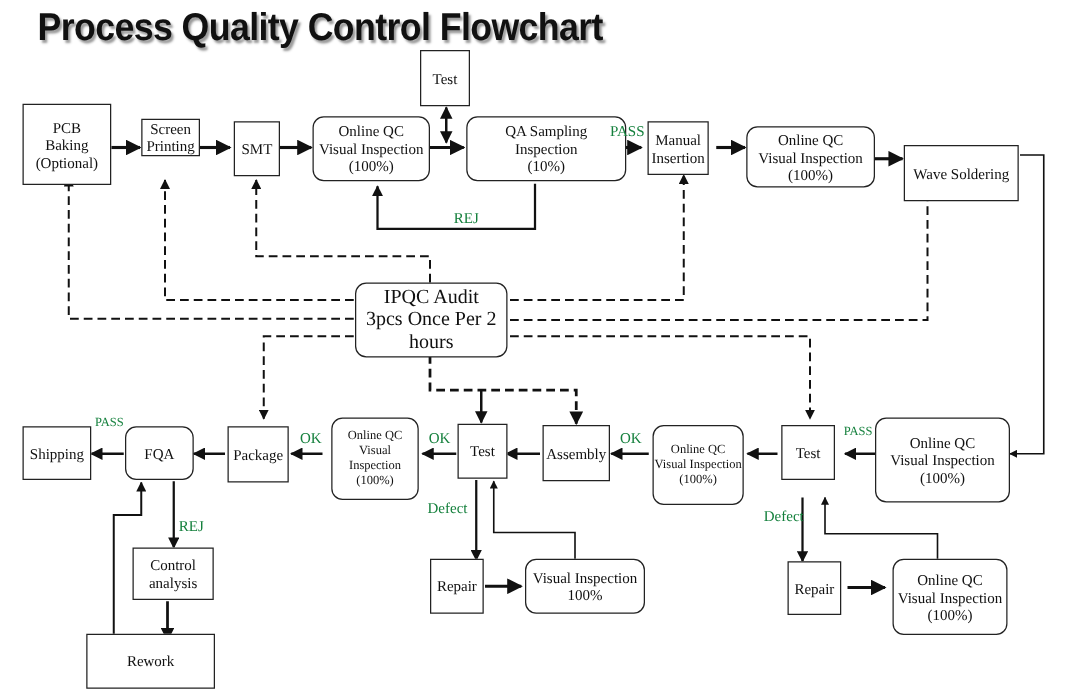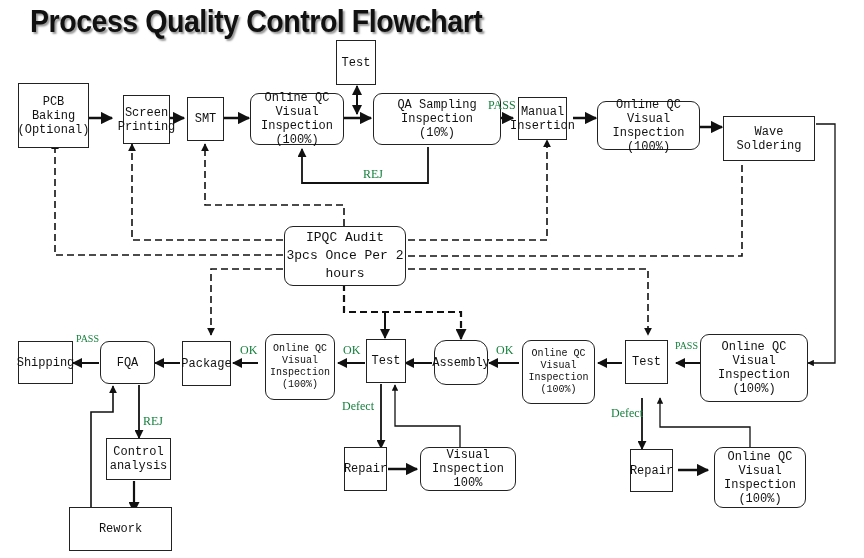--- a/index.html
+++ b/index.html
@@ -1,19 +1,19 @@
 <!DOCTYPE html>
 <html><head>
 <meta charset="utf-8">
 <style>
   html,body{margin:0;padding:0;background:#fff;}
   body{width:864px;height:558px;position:relative;overflow:hidden;font-family:"Liberation Serif",serif;}
   .title{position:absolute;left:30px;top:4px;font-family:"Liberation Sans",sans-serif;font-weight:bold;font-size:31px;color:#111;letter-spacing:-0.5px;text-shadow:2px 2px 2px #999;white-space:nowrap;transform:scaleX(0.92);transform-origin:left top;}
   svg{position:absolute;left:0;top:0;}
-  .node{position:absolute;box-sizing:border-box;border:1.3px solid #222;background:#fff;display:flex;align-items:center;justify-content:center;text-align:center;font-size:12px;line-height:14px;color:#111;white-space:pre-line;font-family:Liberation Mono, monospace;}
+  .node{position:absolute;box-sizing:border-box;border:1.3px solid #222;background:#fff;display:flex;align-items:center;justify-content:center;text-align:center;font-size:12px;line-height:14px;color:#111;white-space:pre-line;}
   .rnd{border-radius:9px;}
   .sm{font-size:10px;line-height:12px;}
   .lbl{position:absolute;font-size:12px;color:#15803d;white-space:nowrap;}
   .lbl.sm{font-size:10px;}
 </style>
 </head>
 <body>
 
 <div class="title">Process Quality Control Flowchart</div>
 
@@ -65,47 +65,47 @@
 
     <line x1="642" y1="398" x2="642" y2="449" stroke-width="1.8" marker-end="url(#ah)"></line>
     <line x1="678" y1="470" x2="708" y2="470" stroke-width="2.5" marker-end="url(#ah)"></line>
     <polyline points="750,447 750,427 660,427 660,398" stroke-width="1.3" marker-end="url(#ah)"></polyline>
   </g>
 </svg>
 
 <div class="node" style="left:18px;top:83px;width:71px;height:65px;">PCB
 Baking
 (Optional)</div>
-<div class="node" style="left:123px;top:95px;width:47px;height:49px;">Screen
+<div class="node" style="left:113px;top:95px;width:47px;height:30px;">Screen
 Printing</div>
 <div class="node" style="left:187px;top:97px;width:37px;height:44px;">SMT</div>
 <div class="node rnd" style="left:250px;top:93px;width:94px;height:52px;">Online QC
 Visual Inspection
 (100%)</div>
 <div class="node" style="left:336px;top:40px;width:40px;height:45px;">Test</div>
 <div class="node rnd" style="left:373px;top:93px;width:128px;height:52px;">QA Sampling
 Inspection
 (10%)</div>
 <div class="node" style="left:518px;top:97px;width:49px;height:43px;">Manual
 Insertion</div>
 <div class="node rnd" style="left:597px;top:101px;width:103px;height:49px;">Online QC
 Visual Inspection
 (100%)</div>
 <div class="node" style="left:723px;top:104px;width:92px;height:45px;margin-top:12px;">Wave Soldering</div>
-<div class="node rnd" style="left:284px;top:226px;width:122px;height:60px;font-size:13px;line-height:18px;">IPQC Audit
+<div class="node rnd" style="left:284px;top:226px;width:122px;height:60px;font-size:16px;line-height:18px;">IPQC Audit
 3pcs Once Per 2 hours</div>
 
 <div class="node rnd" style="left:700px;top:334px;width:108px;height:68px;">Online QC
 Visual Inspection
 (100%)</div>
 <div class="node" style="left:625px;top:340px;width:43px;height:44px;">Test</div>
 <div class="node rnd sm" style="left:522px;top:340px;width:73px;height:64px;">Online QC
 Visual Inspection
 (100%)</div>
-<div class="node" style="left:434px;top:340px;width:54px;height:45px;border-radius:12px;">Assembly</div>
+<div class="node" style="left:434px;top:340px;width:54px;height:45px;">Assembly</div>
 <div class="node" style="left:366px;top:339px;width:40px;height:44px;">Test</div>
 <div class="node rnd sm" style="left:265px;top:334px;width:70px;height:66px;">Online QC
 Visual Inspection
 (100%)</div>
 <div class="node" style="left:182px;top:341px;width:49px;height:45px;">Package</div>
 <div class="node rnd" style="left:100px;top:341px;width:55px;height:43px;">FQA</div>
 <div class="node" style="left:18px;top:341px;width:55px;height:43px;">Shipping</div>
 <div class="node" style="left:106px;top:438px;width:65px;height:42px;">Control
 analysis</div>
 <div class="node" style="left:69px;top:507px;width:103px;height:44px;">Rework</div>

